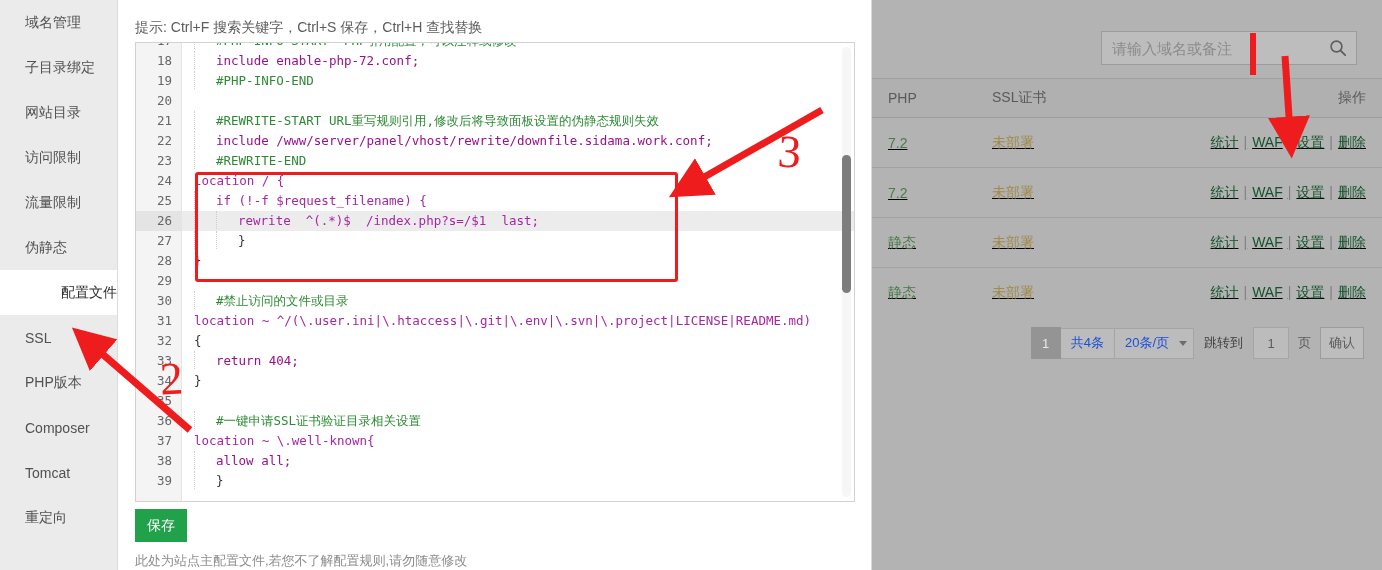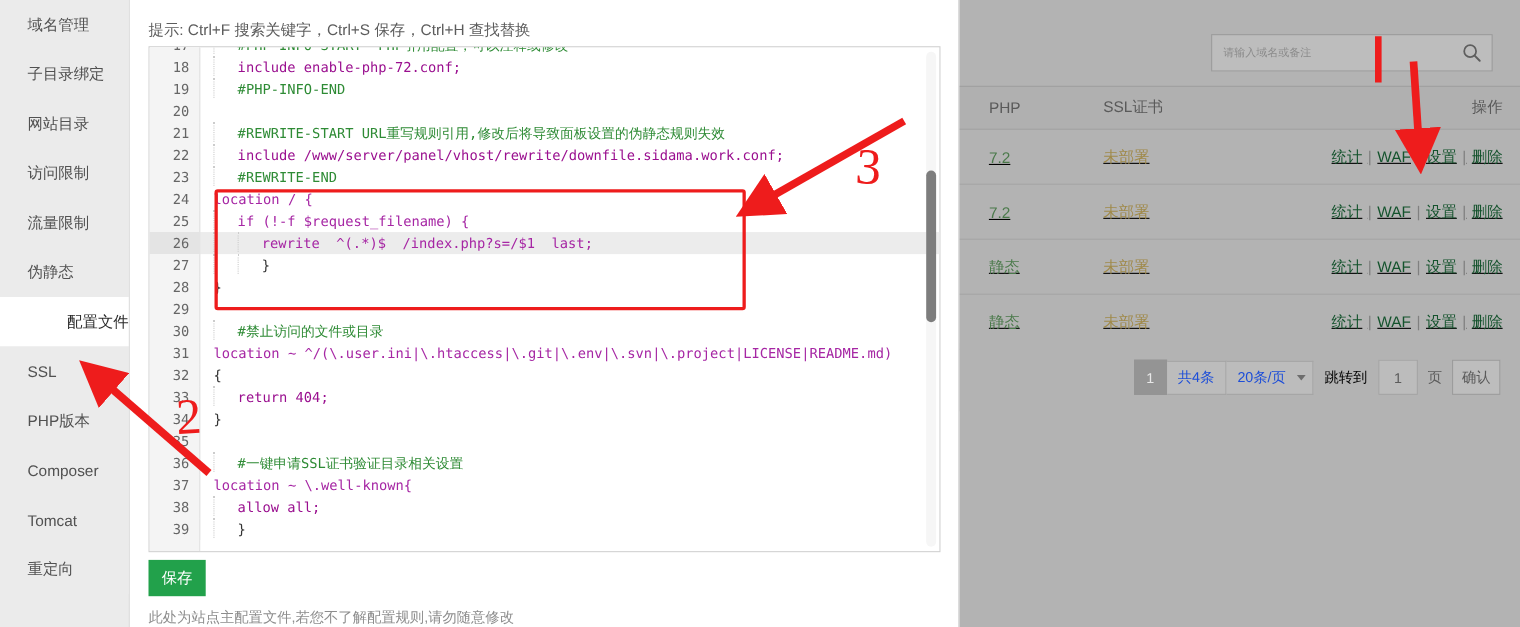--- a/index.html
+++ b/index.html
@@ -33,21 +33,21 @@
     left: 229px; top: 31px;
     width: 256px; height: 34px;
     border: 1px solid #9b9b9b;
     background: #bdbdbd;
     display: flex; align-items: center;
   }
   .search-input {
     flex: 1;
     border: none; outline: none;
     background: transparent;
-    font-size: 10px;
+    font-size: 15px;
     color: #7c7c7c;
     padding: 0 8px 0 10px;
     font-family: "Liberation Sans", "DejaVu Sans", sans-serif;
   }
   .search-input::placeholder { color: #8b8b8b; opacity: 1; }
   .search-btn {
     width: 36px; height: 32px;
     display: flex; align-items: center; justify-content: center;
     background: transparent; border: none;
     cursor: pointer;
@@ -67,21 +67,21 @@
     font-size: 14px; color: #575757;
   }
   .tbody-row {
     height: 50px;
     background: #b3b3b3;
     border-bottom: 1px solid #a3a3a3;
     display: flex; align-items: center;
     font-size: 14px;
     text-decoration: underline;
   }
-  .col-php   { width: 120px; padding-left: 16px; color: #4b7a4b; margin-left: 11px; }
+  .col-php   { width: 120px; padding-left: 16px; color: #4b7a4b; }
   .col-ssl   { width: 190px; color: #a08a4a; }
   .col-ops   { flex: 1; text-align: right; padding-right: 16px; color: #4b7a4b; white-space: nowrap; }
   .thead-row .col-php, .thead-row .col-ssl, .thead-row .col-ops { color: #5a5a5a; }
   .op-link { color: #14532d; cursor: pointer; }
   .op-sep { color: #808080; padding: 0 5px; }
 
   #bg-pager {
     position: absolute;
     left: 0; top: 312px;
     width: 510px; height: 62px;
@@ -104,21 +104,21 @@
     display: flex; align-items: center; justify-content: center;
     font-size: 13px;
     border: 1px solid #949494;
   }
   .pg-total { padding: 0 10px; border-left: none; }
   .pg-select {
     padding: 0 6px 0 10px;
     border-left: none;
     display: flex; align-items: center; gap: 10px;
   }
-  .pg-jump-label { padding: 0 10px; font-size: 13px; color: #000000; }
+  .pg-jump-label { padding: 0 10px; font-size: 13px; color: #404040; }
   .pg-jump-input {
     width: 36px; height: 32px;
     border: 1px solid #a5a5a5; background: #bcbcbc;
     text-align: center; font-size: 13px; color: #5c5c5c;
     outline: none;
     font-family: "Liberation Sans", "DejaVu Sans", sans-serif;
   }
   .pg-page-label { padding: 0 9px; font-size: 13px; color: #5c5c5c; }
   .pg-confirm {
     width: 44px; height: 32px;

